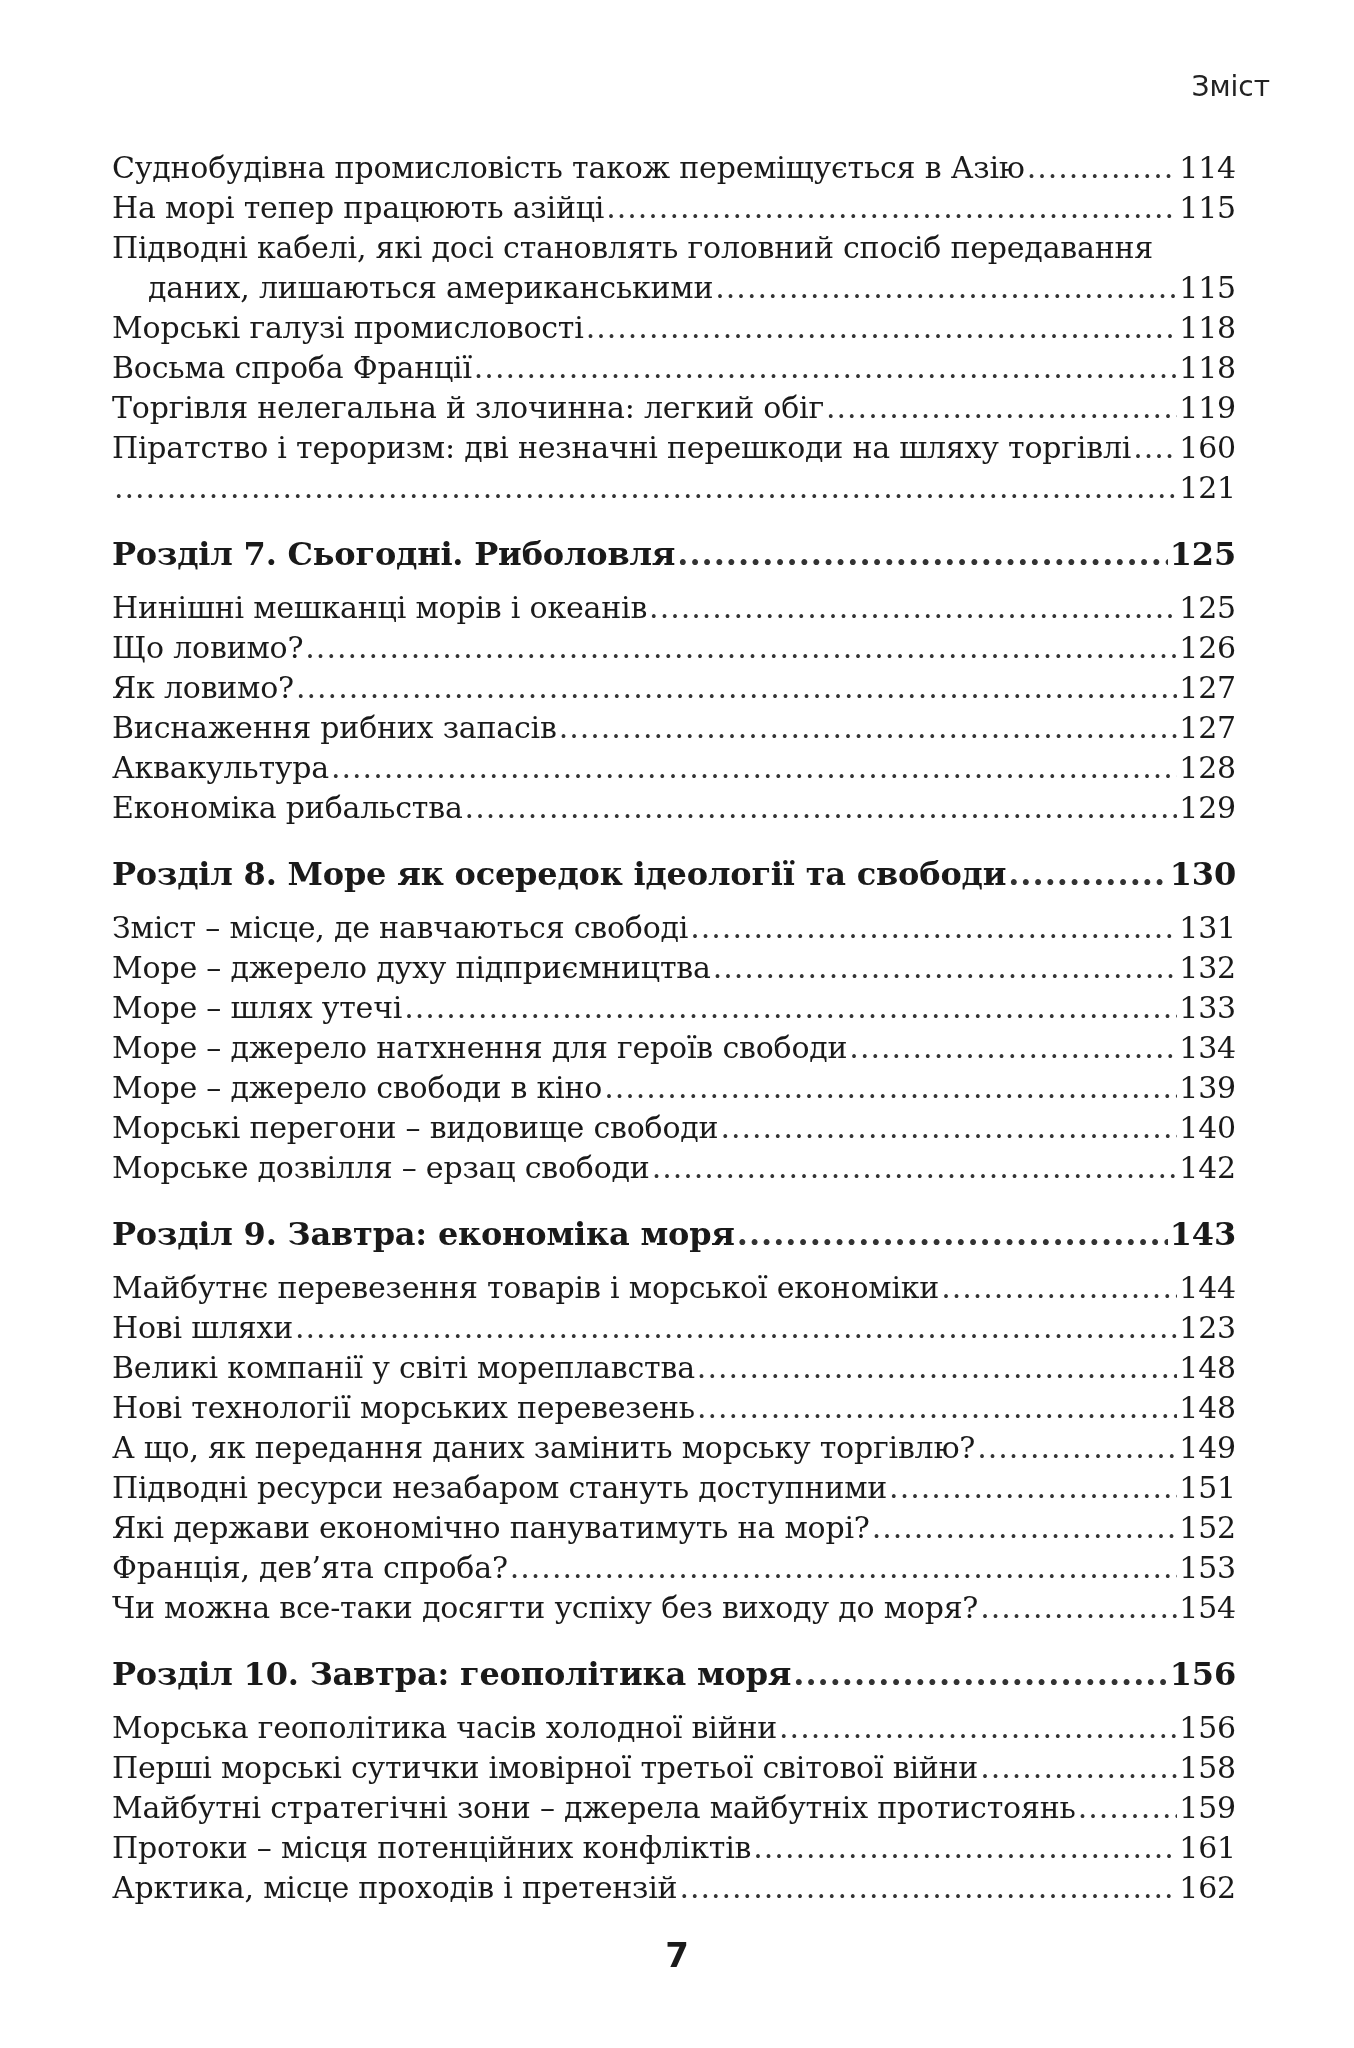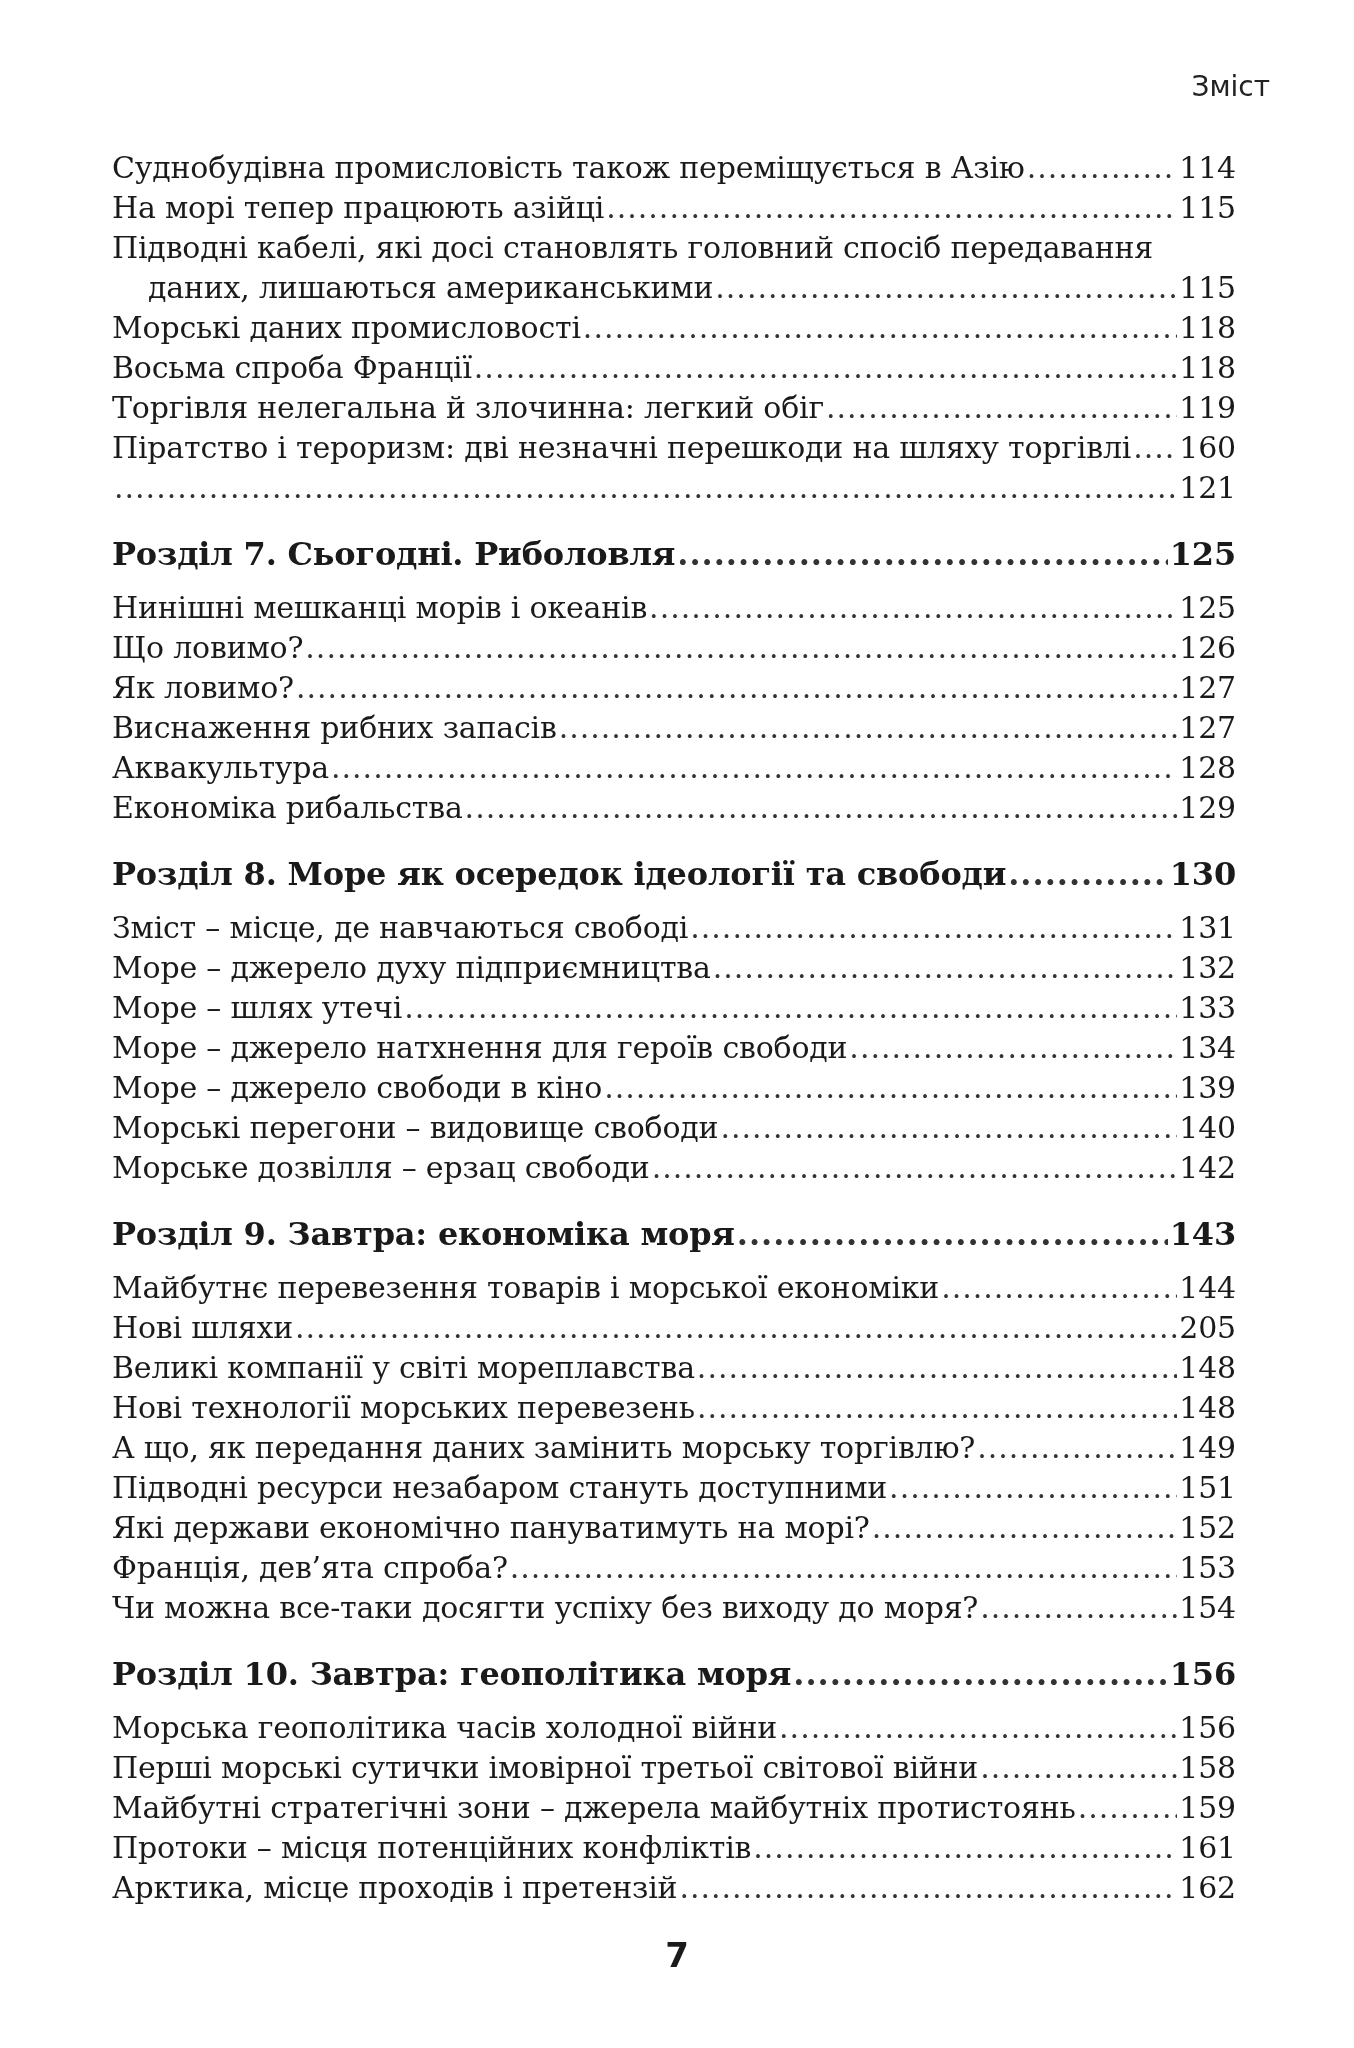--- a/index.html
+++ b/index.html
@@ -53,21 +53,21 @@
       <span class="leader"></span>
       <span class="page">115</span>
     </div>
   <div class="row wrapped"><span class="title">Підводні кабелі, які досі становлять головний спосіб передавання</span></div>
   <div class="row cont">
       <span class="title">даних, лишаються американськими</span>
       <span class="leader"></span>
       <span class="page">115</span>
     </div>
   <div class="row">
-      <span class="title">Морські даних промисловості</span>
+      <span class="title">Морські галузі промисловості</span>
       <span class="leader"></span>
       <span class="page">118</span>
     </div>
   <div class="row">
       <span class="title">Восьма спроба Франції</span>
       <span class="leader"></span>
       <span class="page">118</span>
     </div>
   <div class="row">
       <span class="title">Торгівля нелегальна й злочинна: легкий обіг</span>
@@ -167,21 +167,21 @@
       <span class="page">143</span>
     </div>
   <div class="row">
       <span class="title">Майбутнє перевезення товарів і морської економіки</span>
       <span class="leader"></span>
       <span class="page">144</span>
     </div>
   <div class="row">
       <span class="title">Нові шляхи</span>
       <span class="leader"></span>
-      <span class="page">205</span>
+      <span class="page">123</span>
     </div>
   <div class="row">
       <span class="title">Великі компанії у світі мореплавства</span>
       <span class="leader"></span>
       <span class="page">148</span>
     </div>
   <div class="row">
       <span class="title">Нові технології морських перевезень</span>
       <span class="leader"></span>
       <span class="page">148</span>

